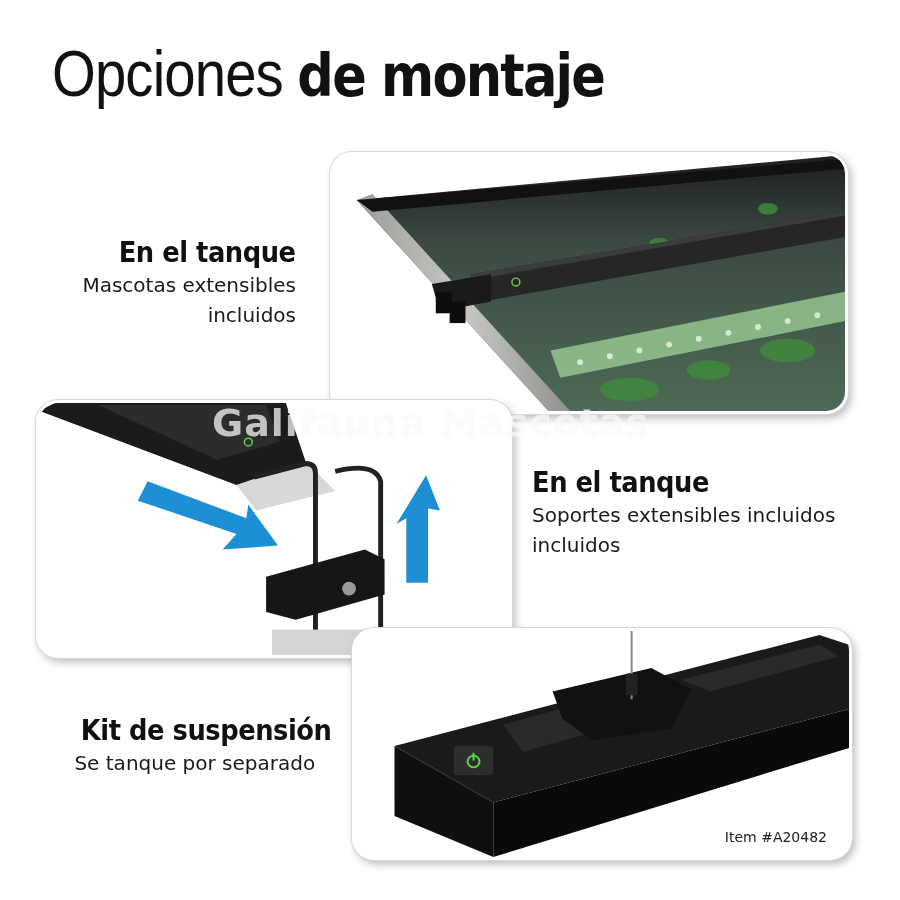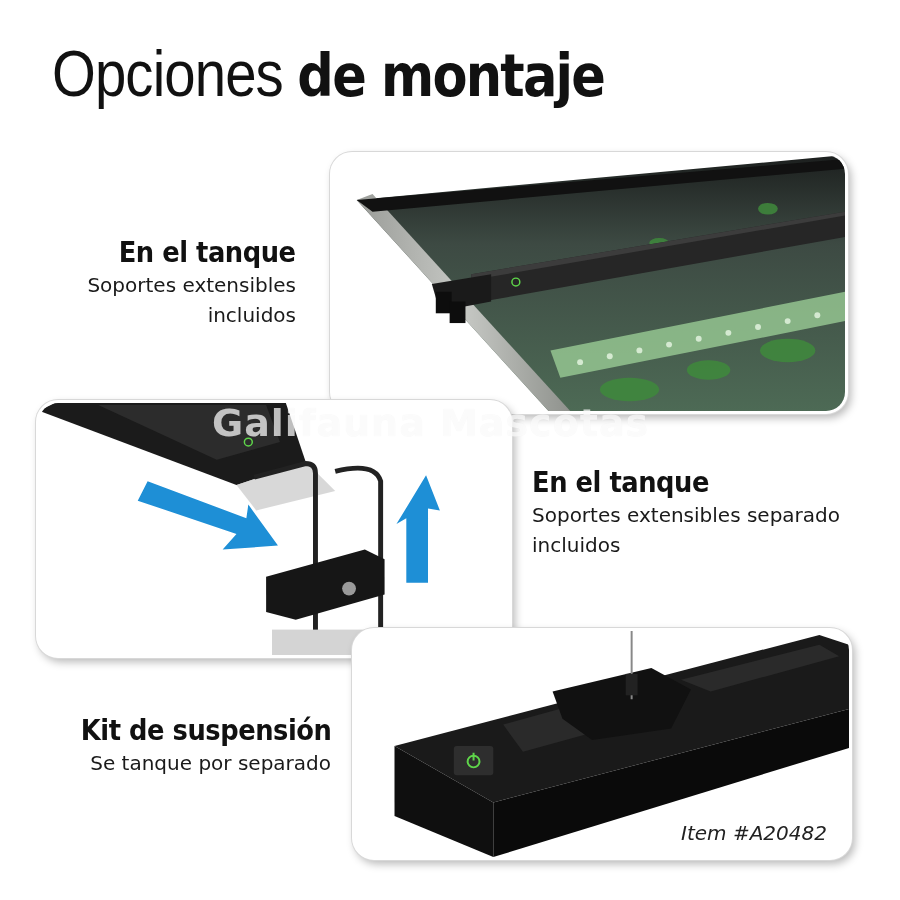--- a/index.html
+++ b/index.html
@@ -16,52 +16,52 @@
   .title .bold { font-weight: 700; }
 
   .caption { position: absolute; white-space: nowrap; }
   .caption .head { font-weight: 700; font-size: 28px; letter-spacing: -0.5px; line-height: 34px; color: #111;
     transform: scaleX(0.92); }
   .caption .sub { font-size: 20px; line-height: 30px; color: #1a1a1a; font-family: "DejaVu Sans", sans-serif; }
   .cap1 { right: 604px; top: 236px; text-align: right; }
   .cap1 .head { transform-origin: right center; }
   .cap2 { left: 532px; top: 466px; text-align: left; }
   .cap2 .head { transform-origin: left center; }
-  .cap3 { right: 569px; top: 714px; text-align: right; }
+  .cap3 { right: 569px; top: 714px; text-align: center; }
   .cap3 .head { transform-origin: right center; }
 
   .panel {
     position: absolute; border-radius: 22px; overflow: hidden; background: #fff;
     border: 3px solid #fff;
     box-shadow: 0 0 0 1px #d8d8d8, 3px 4px 8px rgba(0,0,0,0.28);
   }
   .p1 { left: 330px; top: 152px; width: 518px; height: 262px; }
   .p2 { left: 36px; top: 400px; width: 476px; height: 258px; }
   .p3 { left: 352px; top: 628px; width: 500px; height: 232px; }
   .panel svg { display: block; width: 100%; height: 100%; }
 
-  .item-label { position: absolute; right: 22px; bottom: 12px; font-size: 20px; color: #222; font-family: "DejaVu Sans", sans-serif; font-style: italic; }
+  .item-label { position: absolute; right: 22px; bottom: 12px; font-size: 14px; color: #222; font-family: "DejaVu Sans", sans-serif; }
 
   .watermark {
     position: absolute; left: 212px; top: 401px; font-weight: 700; font-size: 38px;
     color: rgba(255,255,255,0.72); letter-spacing: 1px; white-space: nowrap; pointer-events: none;
     text-shadow: 0 0 1px rgba(0,0,0,0.06);
   }
 </style>
 </head>
 <body>
 
 <div class="title">
   <span class="light">Opciones</span>
   <span class="bold">de montaje</span>
 </div>
 
 <div class="caption cap1">
   <div class="head">En el tanque</div>
-  <div class="sub">Soportes extensibles</div>
+  <div class="sub">Mascotas extensibles</div>
   <div class="sub">incluidos</div>
 </div>
 
 <div class="panel p1">
   <svg viewBox="0 0 518 262" preserveAspectRatio="none">
     <defs>
       <linearGradient id="water" x1="0" y1="0" x2="0" y2="1">
         <stop offset="0" stop-color="#1c1f1e"></stop>
         <stop offset="0.35" stop-color="#3d4a43"></stop>
         <stop offset="1" stop-color="#4d6a55"></stop>
@@ -130,21 +130,21 @@
       <polygon points="110,80 210,118 212,104 242,146 186,150 200,134 100,100" fill="#1e8fd6"></polygon>
     </g>
     <g>
       <polygon points="372,184 372,118 362,124 392,74 406,110 394,108 394,184" fill="#1e8fd6"></polygon>
     </g>
   </svg>
 </div>
 
 <div class="caption cap2">
   <div class="head">En el tanque</div>
-  <div class="sub">Soportes extensibles separado</div>
+  <div class="sub">Soportes extensibles incluidos</div>
   <div class="sub">incluidos</div>
 </div>
 
 <div class="caption cap3">
   <div class="head">Kit de suspensión</div>
   <div class="sub">Se tanque por separado</div>
 </div>
 
 <div class="panel p3">
   <svg viewBox="0 0 500 232" preserveAspectRatio="none">

